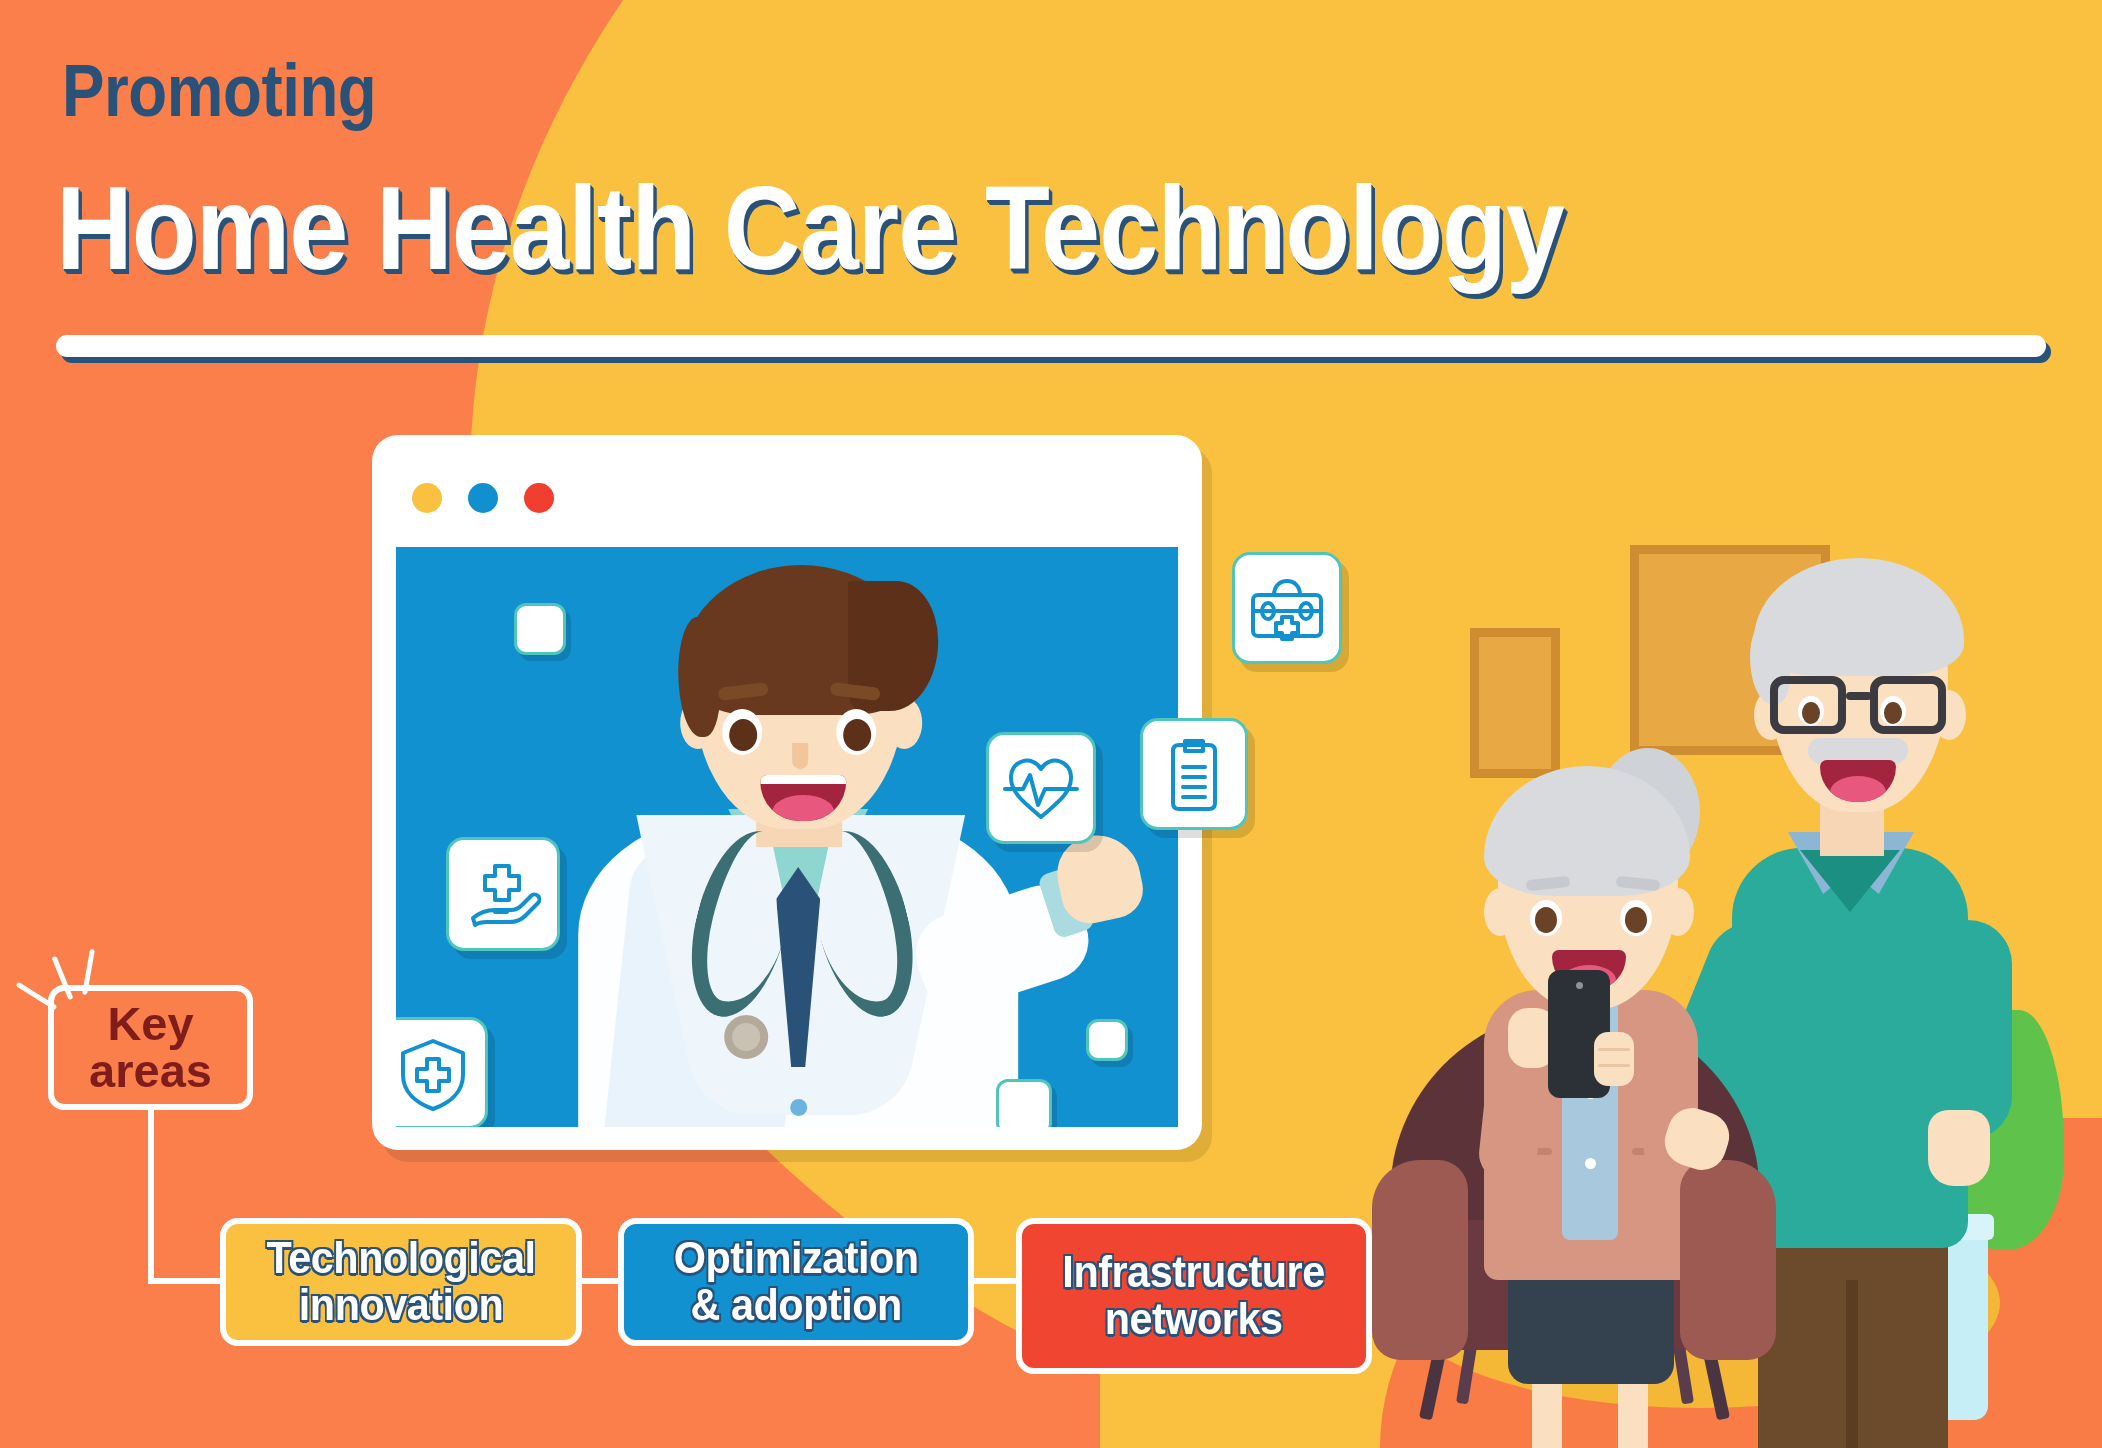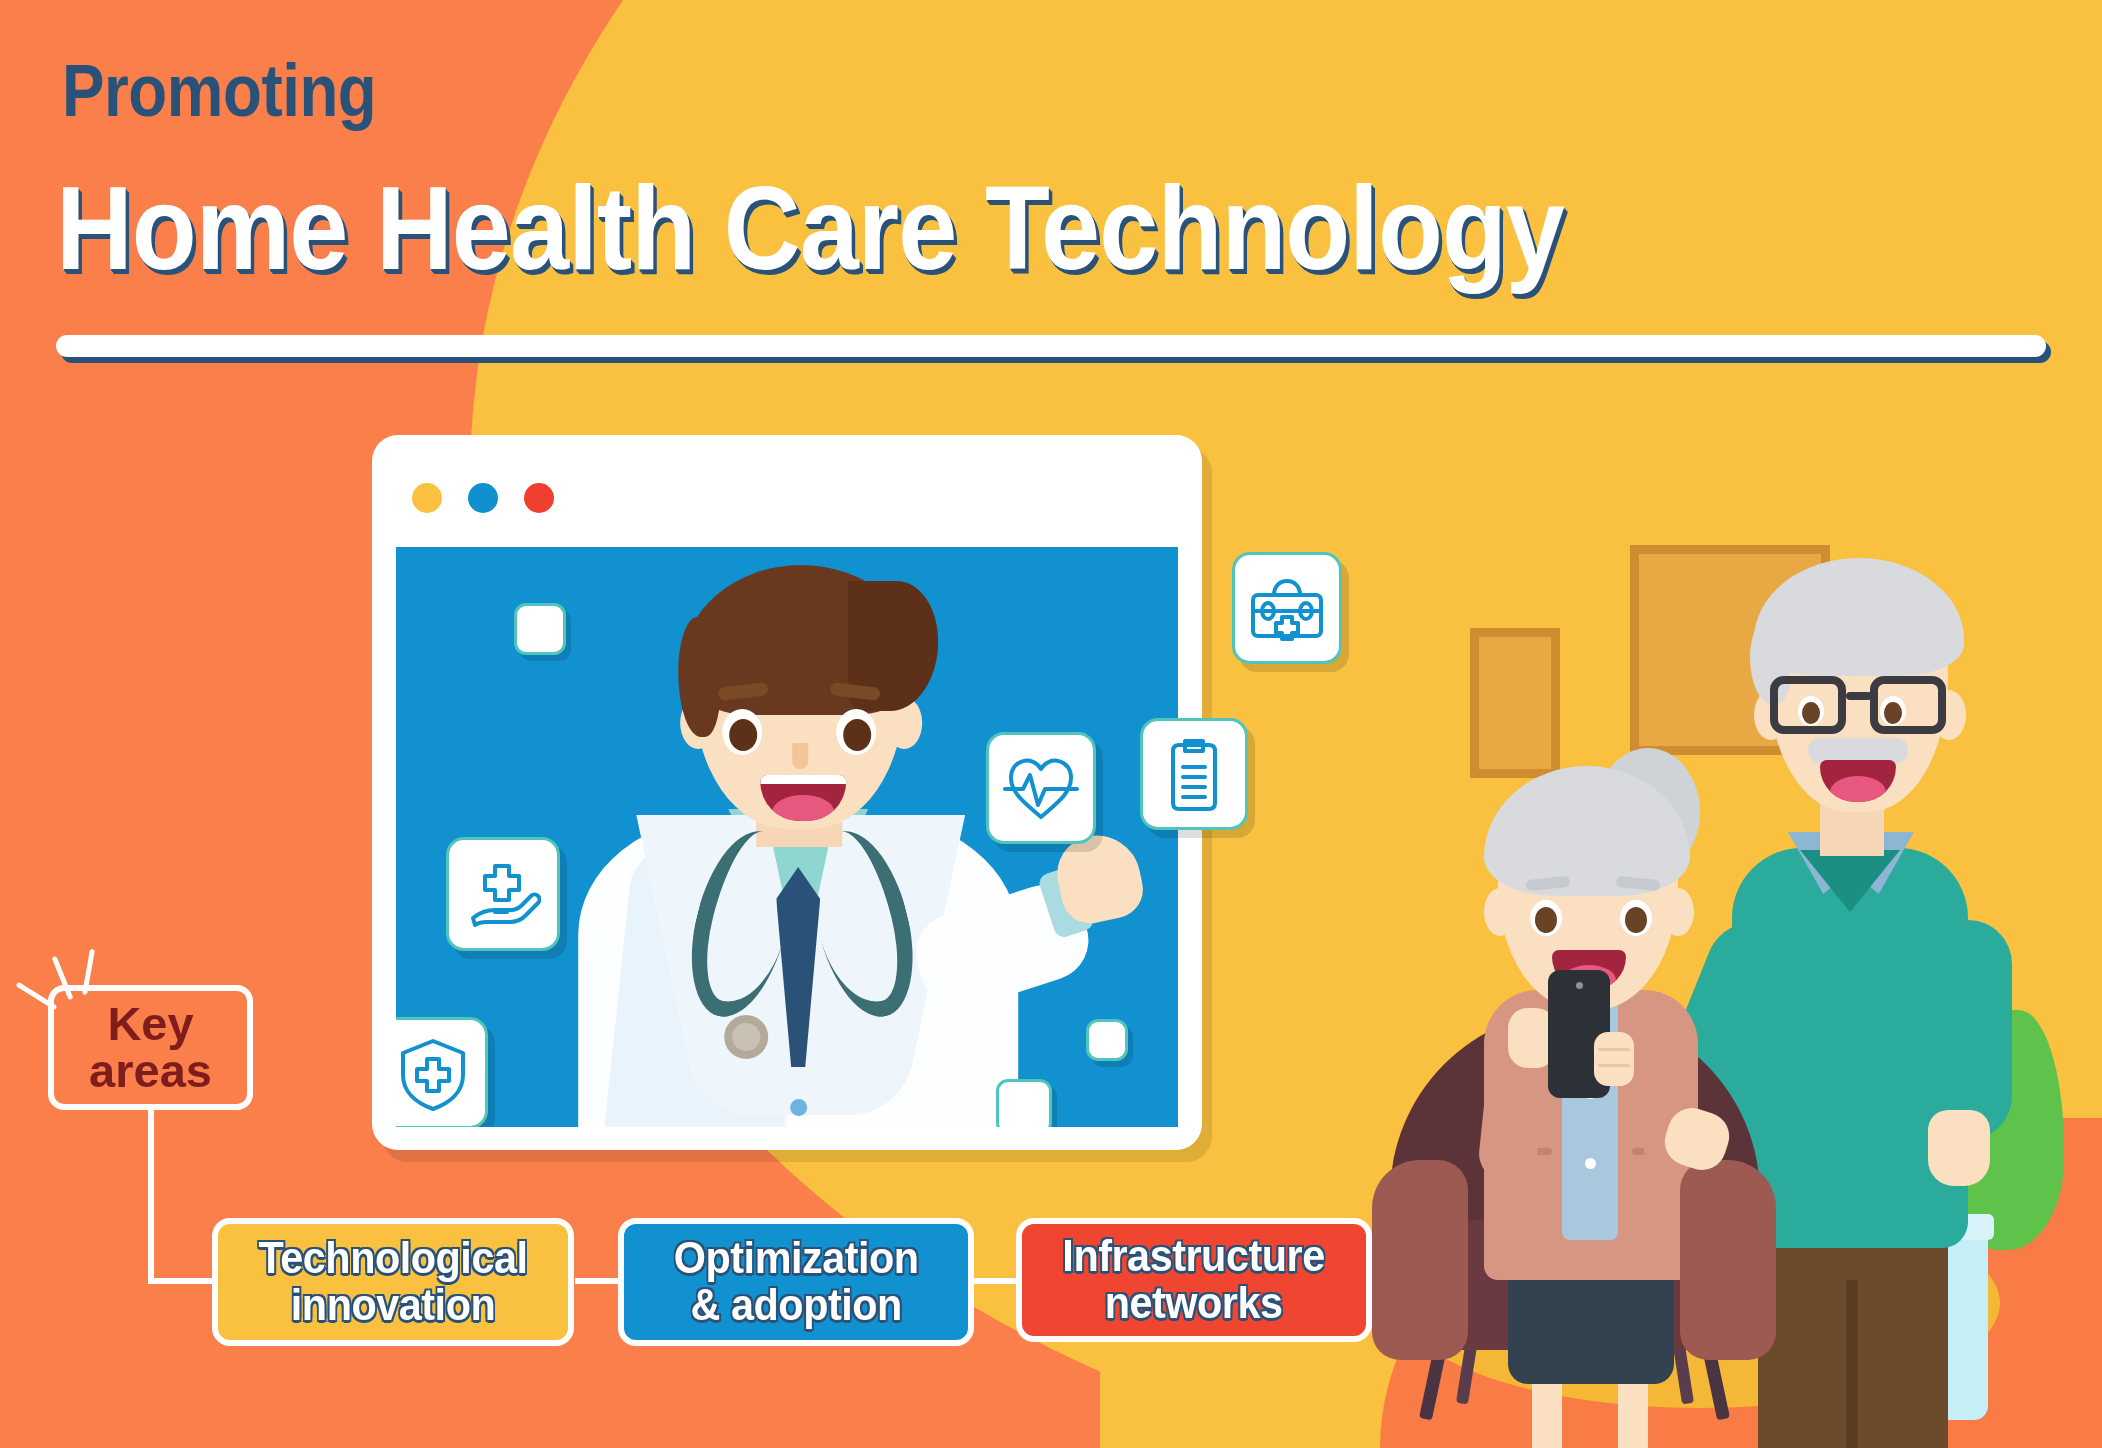--- a/index.html
+++ b/index.html
@@ -274,23 +274,23 @@
   }
   .kbox .kl {
     color: #ffffff; font-size: 44px; font-weight: 700; line-height: 1.06;
     letter-spacing: -0.5px;
     text-shadow:
       2px 2px 0 #2a5278, -2px 2px 0 #2a5278,
       2px -2px 0 #2a5278, -2px -2px 0 #2a5278,
       0 3px 0 #2a5278;
     transform: scaleX(0.94);
   }
-  .kbox1 { left: 212px; top: 1218px; width: 362px; height: 128px; background: #f9c13f; }
+  .kbox1 { left: 220px; top: 1218px; width: 362px; height: 128px; background: #f9c13f; }
   .kbox2 { left: 618px; top: 1218px; width: 356px; height: 128px; background: #1191d0; }
-  .kbox3 { left: 1016px; top: 1218px; width: 356px; height: 124px; background: #f04530; }
+  .kbox3 { left: 1016px; top: 1218px; width: 356px; height: 156px; background: #f04530; }
 
   
   .scene { position: absolute; left: 1380px; top: 520px; width: 722px; height: 928px; }
 
   .frame-big {
     position: absolute; left: 250px; top: 25px; width: 200px; height: 210px;
     background: #e8a945; border: 9px solid #cf8c31;
   }
   .frame-small {
     position: absolute; left: 90px; top: 108px; width: 90px; height: 150px;

